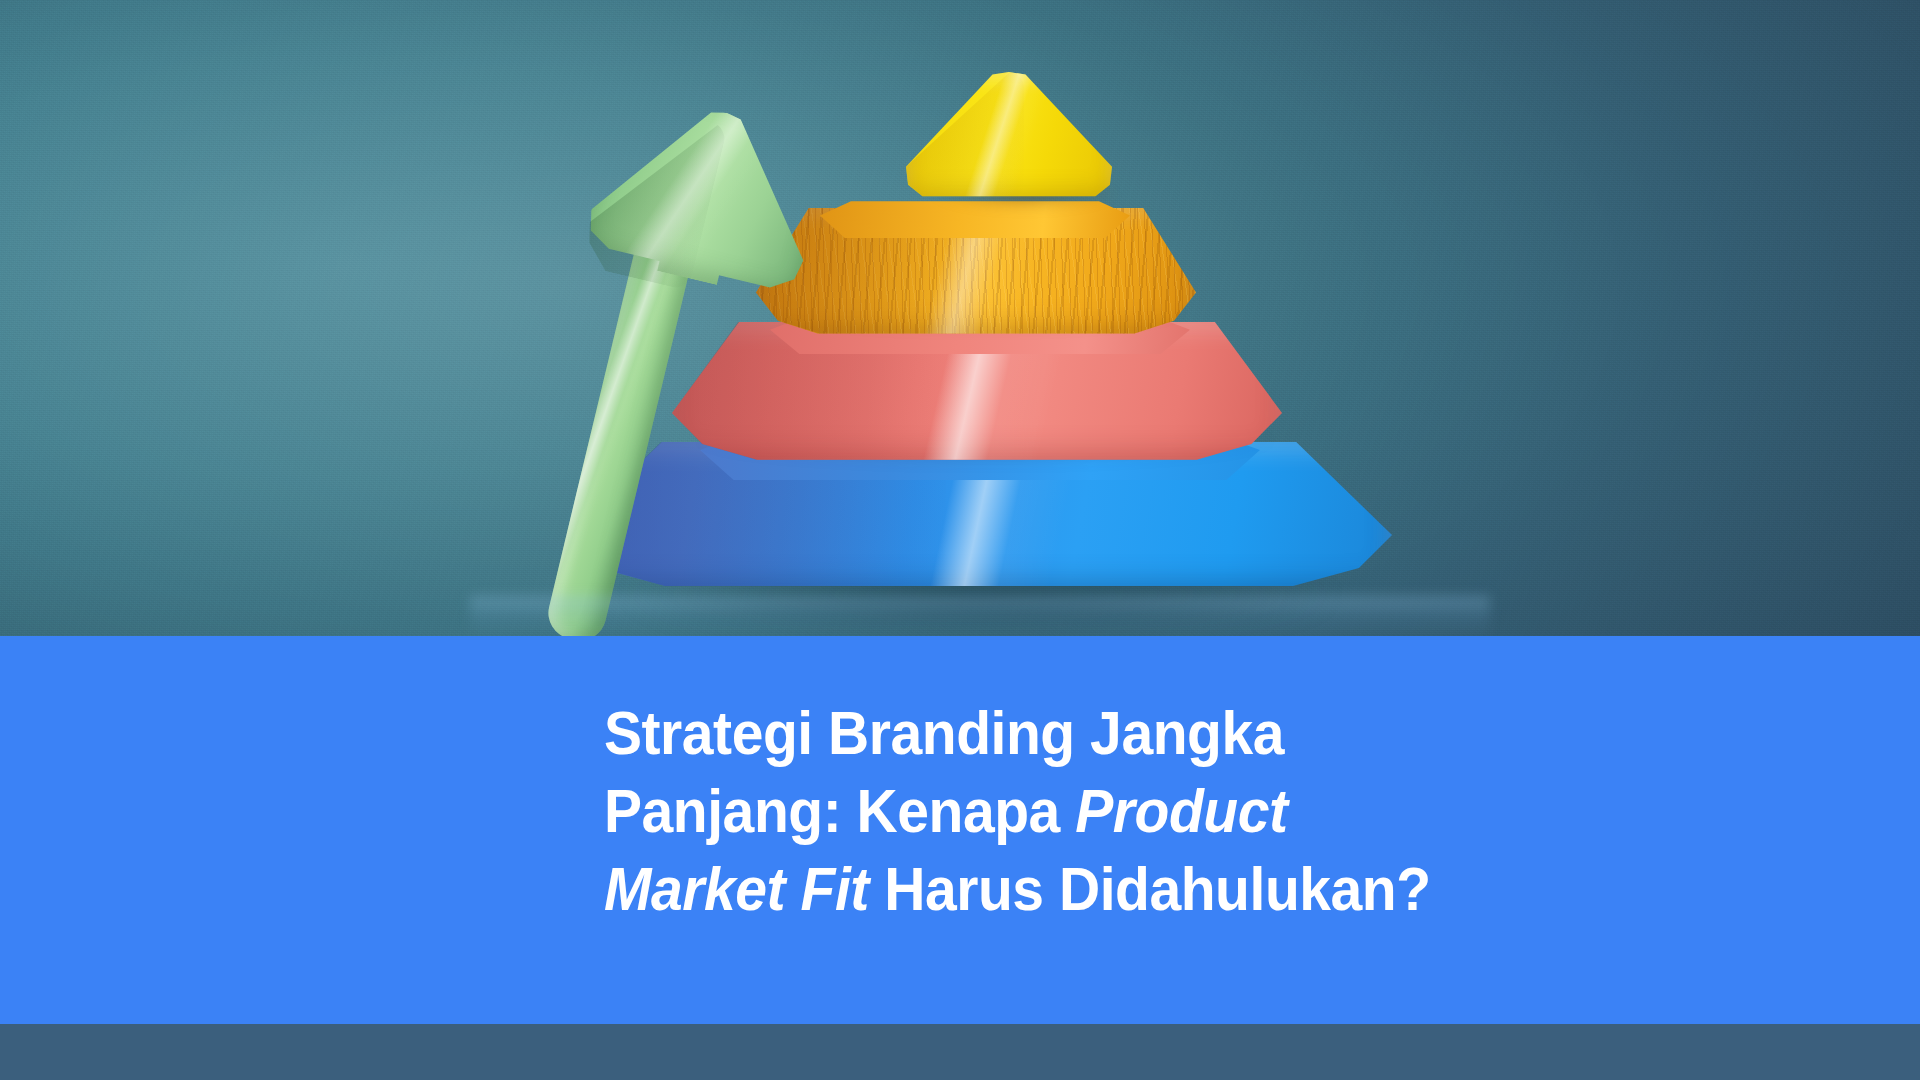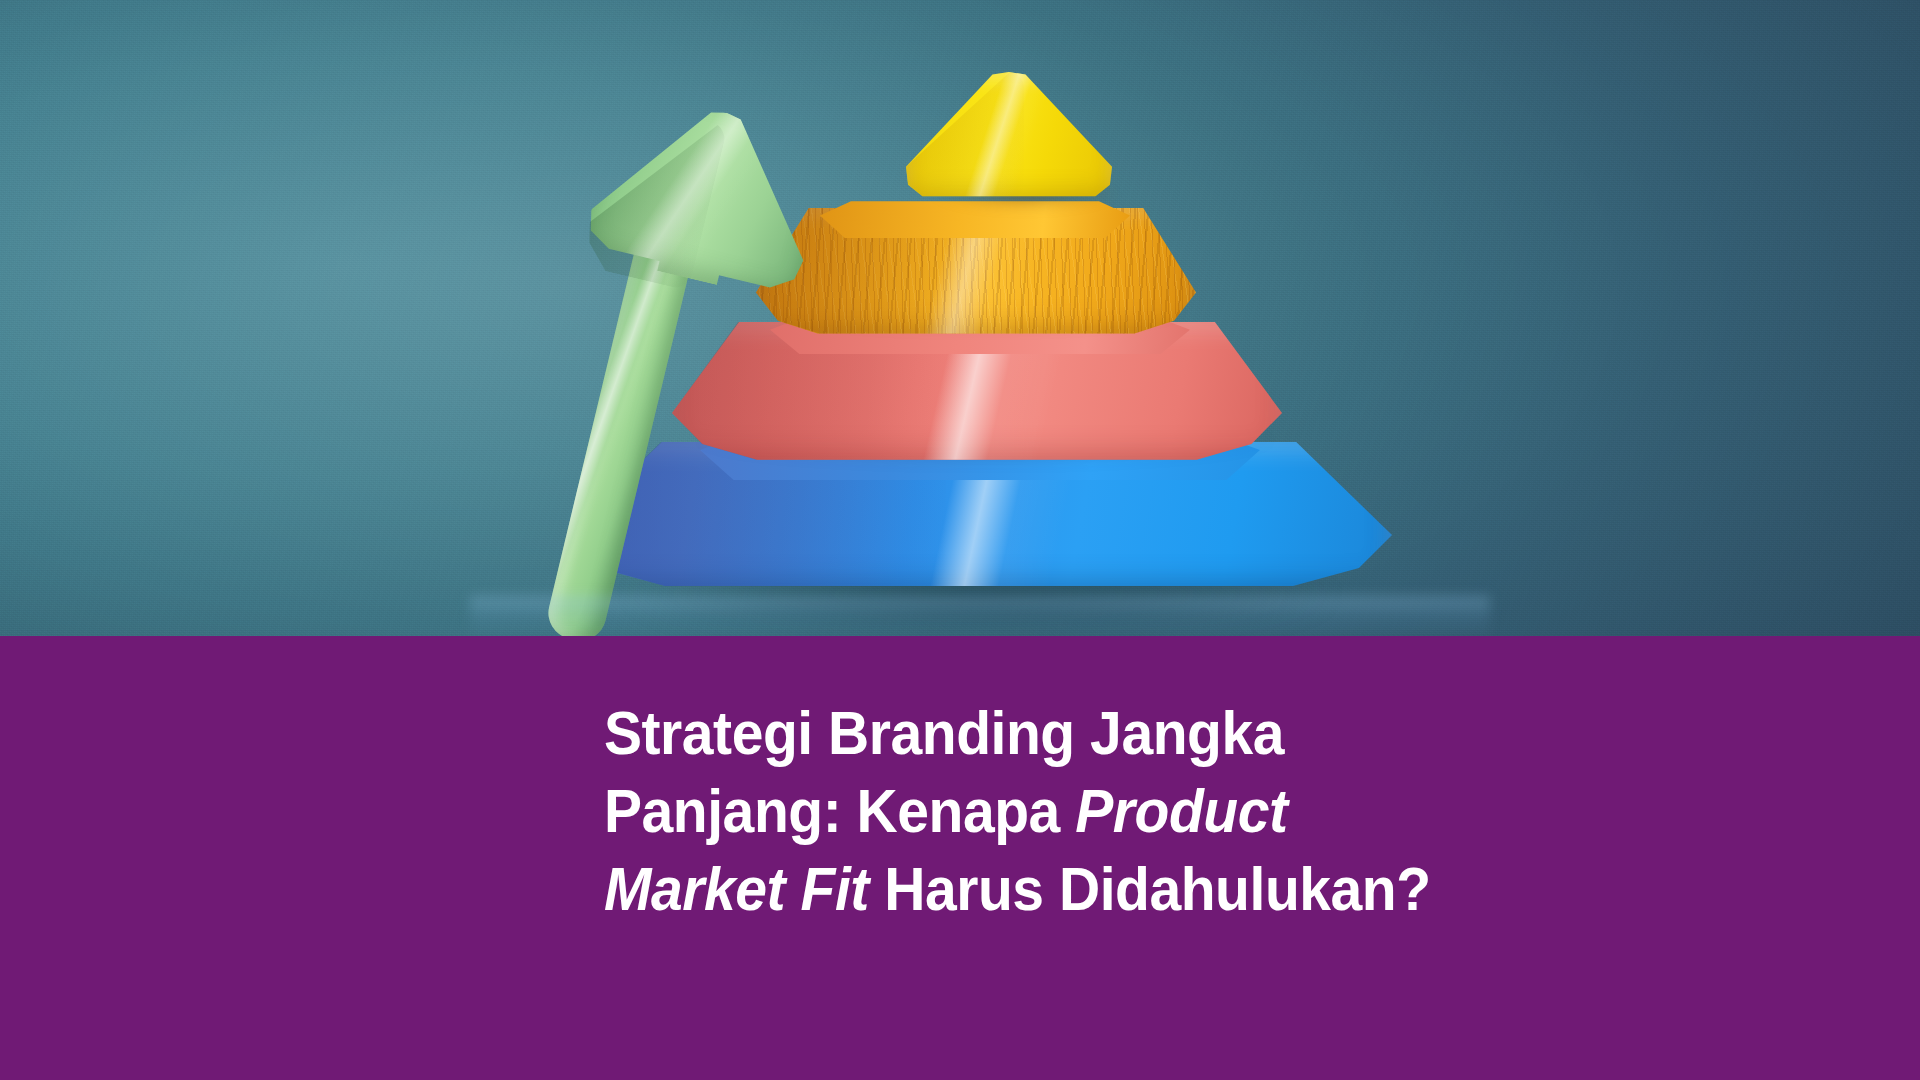--- a/index.html
+++ b/index.html
@@ -205,22 +205,22 @@
 
   
   .reflect{
     position:absolute;left:470px;top:596px;width:1020px;height:44px;
     background:linear-gradient(180deg, rgba(150,200,235,.30) 0%, rgba(110,170,215,.12) 45%, rgba(90,150,200,0) 100%);
     filter:blur(6px);
   }
 
   
   .caption{
-    position:absolute;left:0;top:636px;width:1920px;height:444px;
-    background:#701a75;
+    position:absolute;left:0;top:636px;width:1920px;height:388px;
+    background:#3b82f6;
   }
   .headline{
     position:absolute;left:604px;top:58px;width:1180px;
     color:#ffffff;
     font-family:"Liberation Sans",sans-serif;
     font-weight:700;
     font-size:62px;
     line-height:1.26;
     letter-spacing:-0.5px;
     transform:scaleX(.92);

